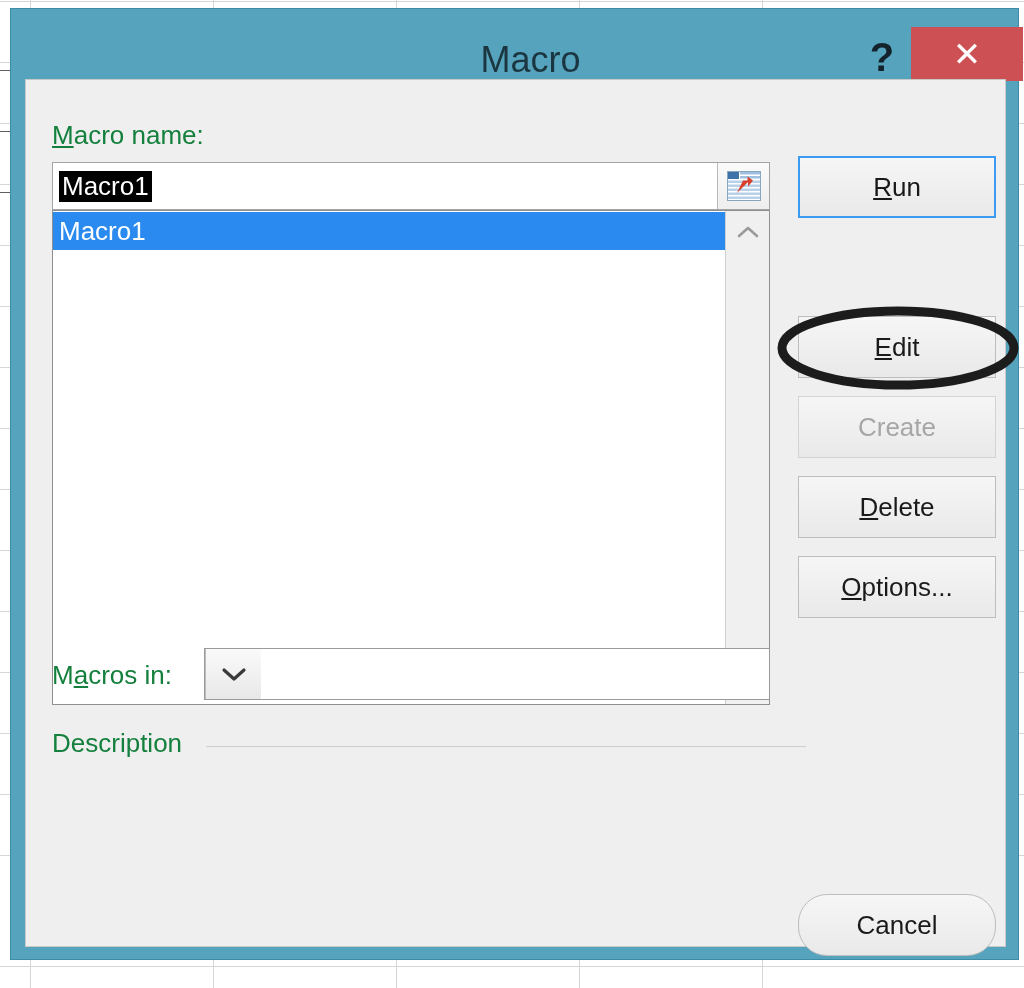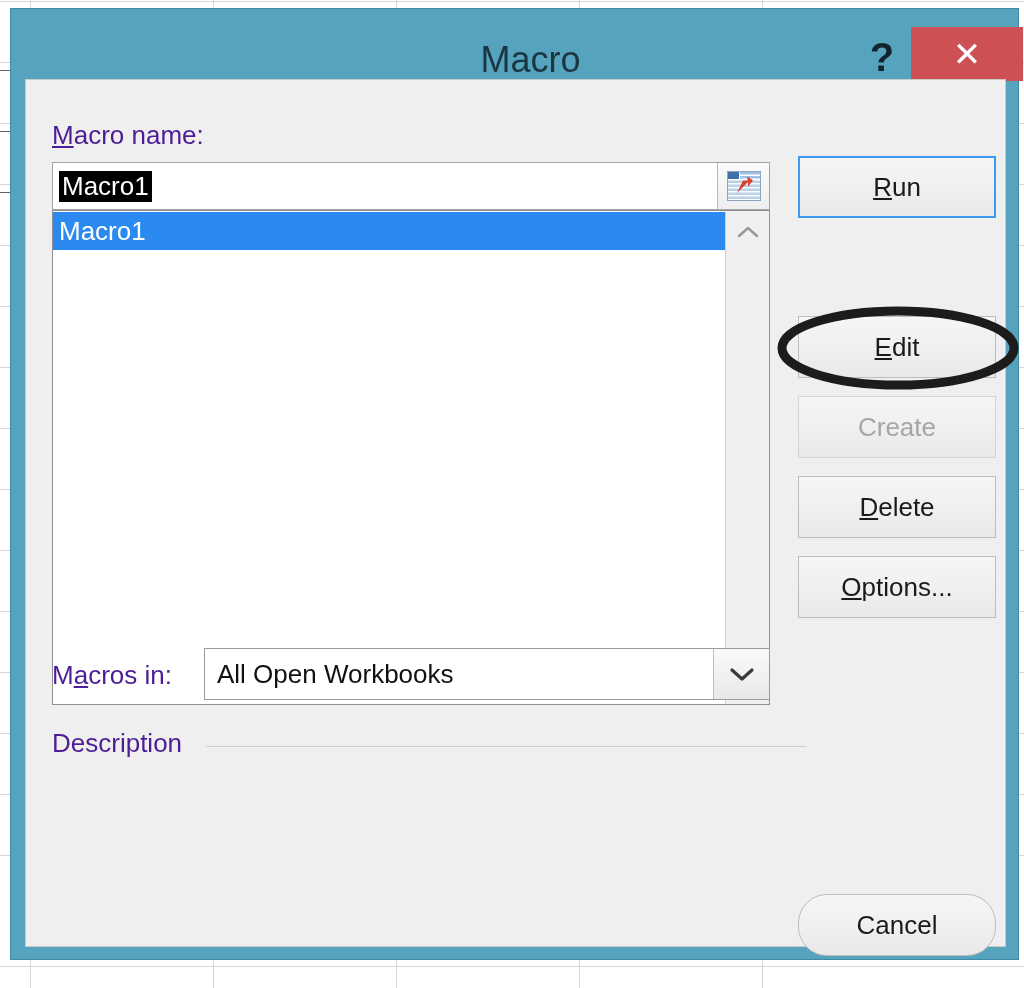--- a/index.html
+++ b/index.html
@@ -114,21 +114,21 @@
     top: 70px;
     width: 981px;
     height: 868px;
     background: #efefef;
     border: 1px solid #c9c9c9;
   }
 
   .field-label {
     position: absolute;
     font-size: 26px;
-    color: #4c1d95;
+    color: #15803d;
     white-space: nowrap;
   }
   .accel { text-decoration: underline; }
 
   #macro-name-label { left: 26px; top: 40px; }
 
   
   #macro-name-box {
     position: absolute;
     left: 26px;
@@ -395,21 +395,20 @@
           <svg width="22" height="14" viewBox="0 0 22 14" aria-hidden="true">
             <path d="M2 3 L11 11 L20 3" fill="none" stroke="#9a9a9a" stroke-width="2.6" stroke-linecap="round" stroke-linejoin="round"></path>
           </svg>
         </div>
       </div>
     </div>
 
     <div class="field-label" id="macros-in-label"><span>M</span><span class="accel">a</span><span>cros in:</span></div>
 
     <div id="macros-in-dropdown">
-      <div id="macros-in-value">All Open Workbooks</div>
       <div id="macros-in-arrow">
         <svg width="26" height="16" viewBox="0 0 26 16" aria-hidden="true">
           <path d="M3 4 L13 13 L23 4" fill="none" stroke="#3a3a3a" stroke-width="3.2" stroke-linecap="round" stroke-linejoin="round"></path>
         </svg>
       </div>
     </div>
 
     <div class="field-label" id="description-label">Description</div>
     <div id="description-rule"></div>
     <div id="description-area"></div>

